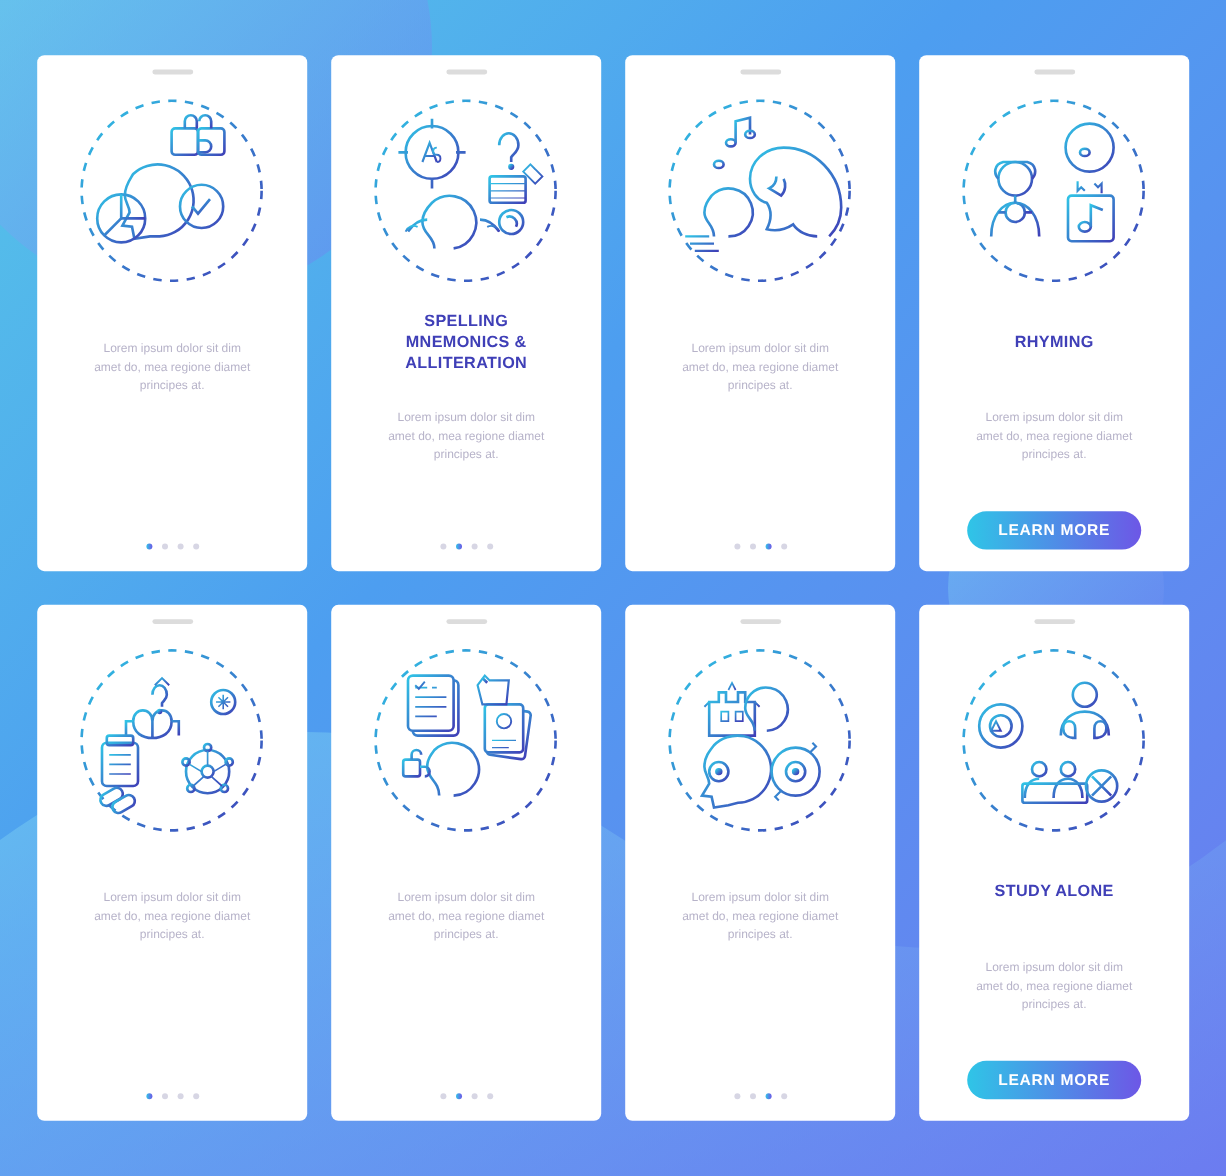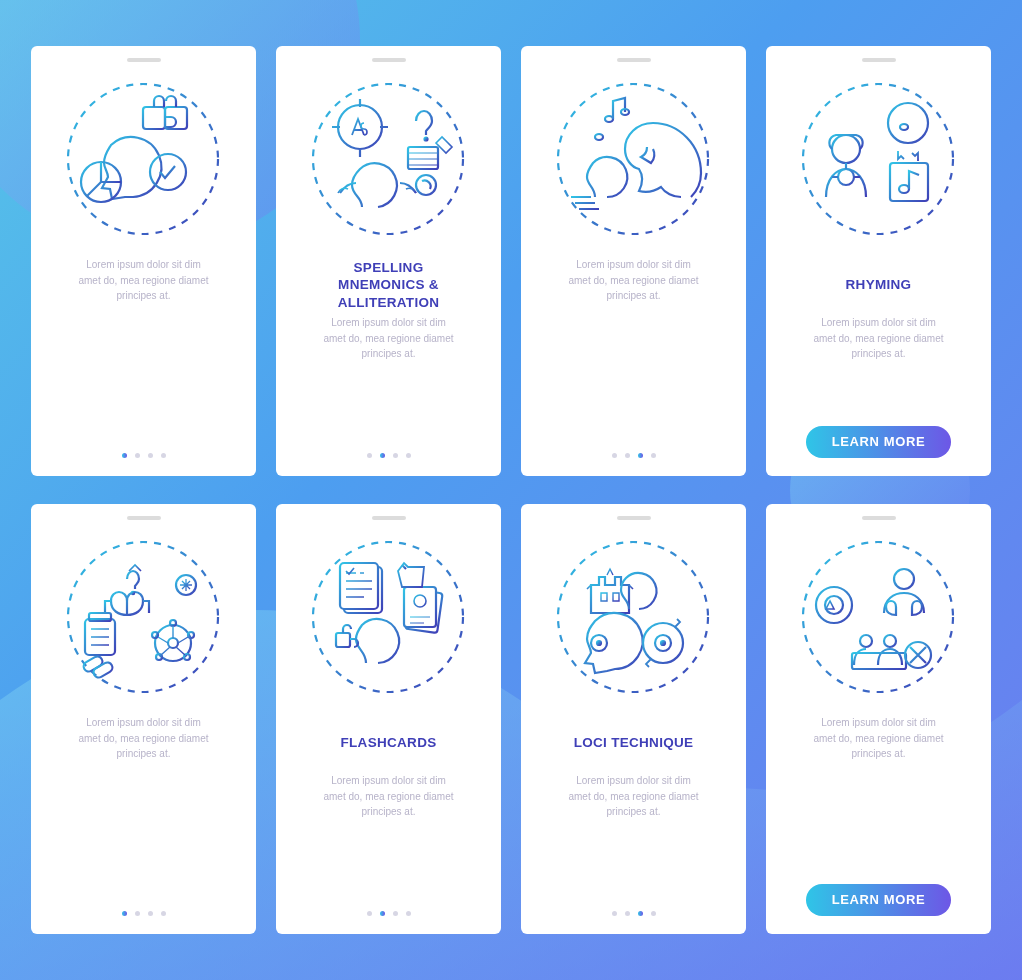--- a/index.html
+++ b/index.html
@@ -45,21 +45,21 @@
     display:flex; align-items:center; justify-content:center;
     line-height: 1.3;
     white-space: pre-line;
     text-transform: uppercase;
   }
   .body {
     color: #b7b3c9;
     font-size: 10px;
     text-align: center;
     line-height: 1.55;
-    margin-top: 3px;
+    margin-top: 29px;
     min-height: 60px;
     white-space: pre-line;
   }
   .dots { margin-top: auto; display:flex; gap:8px; justify-content:center; padding-top:14px; }
   .dots > span { width:5px; height:5px; border-radius:50%; background:#d7d6e4; }
   .dots > span.on { background: linear-gradient(90deg,#33c4e8,#6d57e6); }
   .cta {
     margin-top: auto;
     display:block;
     padding: 8px 26px 9px;
@@ -270,21 +270,20 @@
         <circle cx="114" cy="66" r="6" stroke-width="1.6"></circle>
           <path d="M104 82h20M104 88h14" stroke-width="1.2"></path>
         <path d="M92 36l6-8 4 4 16 0-2 20-20 0z" stroke-width="1.8"></path>
           <path d="M96 30l4 4"></path>
         <path d="M72 128a22 22 0 1 0-16-38c-3 4-6 8-6 14 0 10 10 12 10 24"></path>
         <rect x="30" y="98" width="14" height="14" rx="2"></rect>
           <path d="M37 98v-4a4 4 0 0 1 8 0"></path>
           <path d="M44 104h4a4 4 0 0 1 0 8"></path>
       </svg>
     </div>
-    <div class="title">FLASHCARDS</div>
     <div class="body">Lorem ipsum dolor sit dim
 amet do, mea regione diamet
 principes at.</div>
     <div class="dots">
         <span></span>
         <span class="on"></span>
         <span></span>
         <span></span>
       </div>
   </div>
@@ -302,21 +301,20 @@
         <path d="M64 134a28 28 0 1 0-20-48c-4 5-8 10-8 18 0 5 4 9 4 14l-6 10 8 1 2 9 12-2 8-2z"></path>
         <circle cx="48" cy="108" r="8"></circle>
           <circle cx="48" cy="108" r="2" fill="url(#grad)"></circle>
           <path d="M48 100v-3M48 116v3"></path>
         <circle cx="112" cy="108" r="20"></circle>
           <circle cx="112" cy="108" r="8"></circle>
           <circle cx="112" cy="108" r="2" fill="url(#grad)"></circle>
         <path d="M124 92l5-5-3-3M100 124l-5 5 3 3" stroke-width="1.8"></path>
       </svg>
     </div>
-    <div class="title">LOCI TECHNIQUE</div>
     <div class="body">Lorem ipsum dolor sit dim
 amet do, mea regione diamet
 principes at.</div>
     <div class="dots">
         <span></span>
         <span></span>
         <span class="on"></span>
         <span></span>
       </div>
   </div>
@@ -333,19 +331,20 @@
           <circle cx="38" cy="70" r="9"></circle>
           <path d="M34 66l-4 8 8 0z" stroke-width="1.6"></path>
         <circle cx="70" cy="106" r="6"></circle>
           <circle cx="94" cy="106" r="6"></circle>
         <path d="M58 130c0-12 6-16 12-16M82 130c0-12 6-16 12-16M106 130c0-10-5-16-12-16"></path>
         <rect x="56" y="118" width="54" height="16" rx="2"></rect>
         <circle cx="122" cy="120" r="13"></circle>
           <path d="M114 112l16 16M130 112l-16 16" stroke-width="2.2"></path>
       </svg>
     </div>
+    <div class="title">STUDY ALONE</div>
     <div class="body">Lorem ipsum dolor sit dim
 amet do, mea regione diamet
 principes at.</div>
     <button class="cta">LEARN MORE</button>
   </div>
 
 </div>
 
 </body></html>

